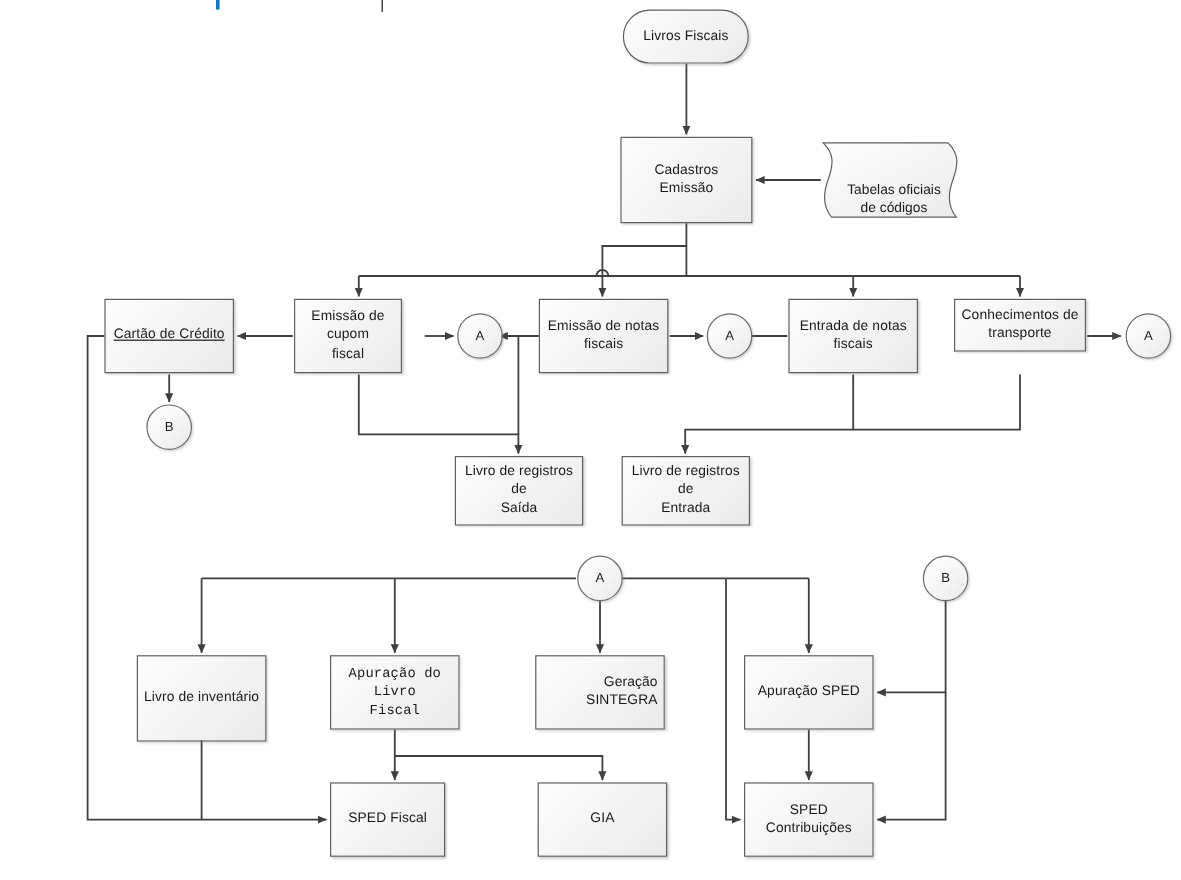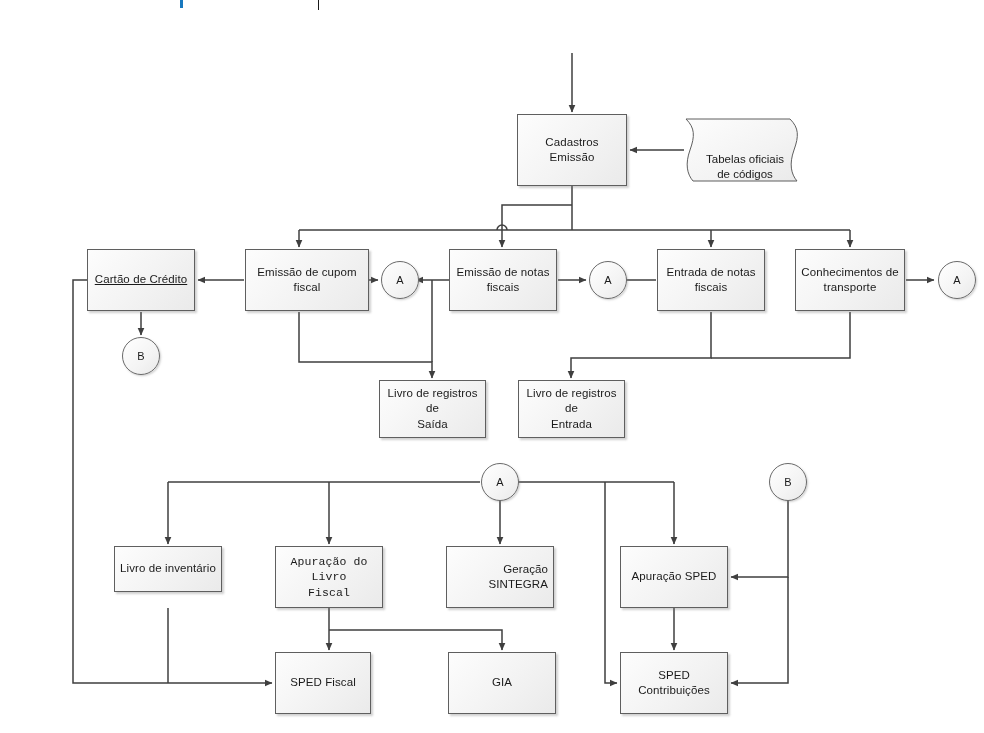--- a/index.html
+++ b/index.html
@@ -150,20 +150,23 @@
       <path d="M168,608 L168,683"></path>
 
       <path d="M329,608 L329,650" marker-end="url(#ah)"></path>
 
       <path d="M329,630 L502,630 L502,650" marker-end="url(#ah)"></path>
 
       <path d="M674,608 L674,650" marker-end="url(#ah)"></path>
     </g>
   </svg>
 
+  <div class="node term" style="left:519px;top:8px;width:105px;height:45px;">
+    <span>Livros Fiscais</span>
+  </div>
 
   <div class="node proc" style="left:517px;top:114px;width:110px;height:72px;">
     <span>Cadastros Emissão</span>
   </div>
 
   <div class="doc-wrap" style="left:685px;top:118px;width:120px;height:64px;">
     <svg width="120" height="64" viewBox="0 0 120 64">
       <defs>
         <linearGradient id="docg" x1="0" y1="0" x2="1" y2="1">
           <stop offset="0%" stop-color="#fdfdfd"></stop>
@@ -176,51 +179,51 @@
     <div class="lbl">
       <span style="white-space:pre-line;">Tabelas oficiais
 de códigos</span>
     </div>
   </div>
 
   <div class="node proc" style="left:87px;top:249px;width:108px;height:62px;text-decoration:underline;">
     <span>Cartão de Crédito</span>
   </div>
 
-  <div class="node proc" style="left:245px;top:249px;width:124px;height:62px;">
+  <div class="node proc" style="left:245px;top:249px;width:90px;height:62px;">
     <span style="white-space:pre-line;">Emissão de cupom
 fiscal</span>
   </div>
 
   <div class="node proc" style="left:449px;top:249px;width:108px;height:62px;">
     <span style="white-space:pre-line;">Emissão de notas
 fiscais</span>
   </div>
 
   <div class="node proc" style="left:657px;top:249px;width:108px;height:62px;">
     <span style="white-space:pre-line;">Entrada de notas
 fiscais</span>
   </div>
 
-  <div class="node proc" style="left:795px;top:249px;width:110px;height:62px;justify-content:center;">
+  <div class="node proc" style="left:795px;top:249px;width:110px;height:44px;justify-content:center;">
     <span style="white-space:pre-line;">Conhecimentos de
 transporte</span>
   </div>
 
   <div class="node proc" style="left:379px;top:380px;width:107px;height:58px;">
     <span style="white-space:pre-line;">Livro de registros de
 Saída</span>
   </div>
 
   <div class="node proc" style="left:518px;top:380px;width:107px;height:58px;">
     <span style="white-space:pre-line;">Livro de registros de
 Entrada</span>
   </div>
 
-  <div class="node proc" style="left:114px;top:546px;width:108px;height:46px;">
+  <div class="node proc" style="left:114px;top:546px;width:108px;height:72px;">
     <span>Livro de inventário</span>
   </div>
 
   <div class="node proc" style="left:275px;top:546px;width:108px;height:62px;">
     <span style="white-space:pre-line;font-family:Liberation Mono, monospace;">Apuração do Livro
 Fiscal</span>
   </div>
 
   <div class="node proc" style="left:446px;top:546px;width:108px;height:62px;text-align:right;">
     <span>Geração SINTEGRA</span>

